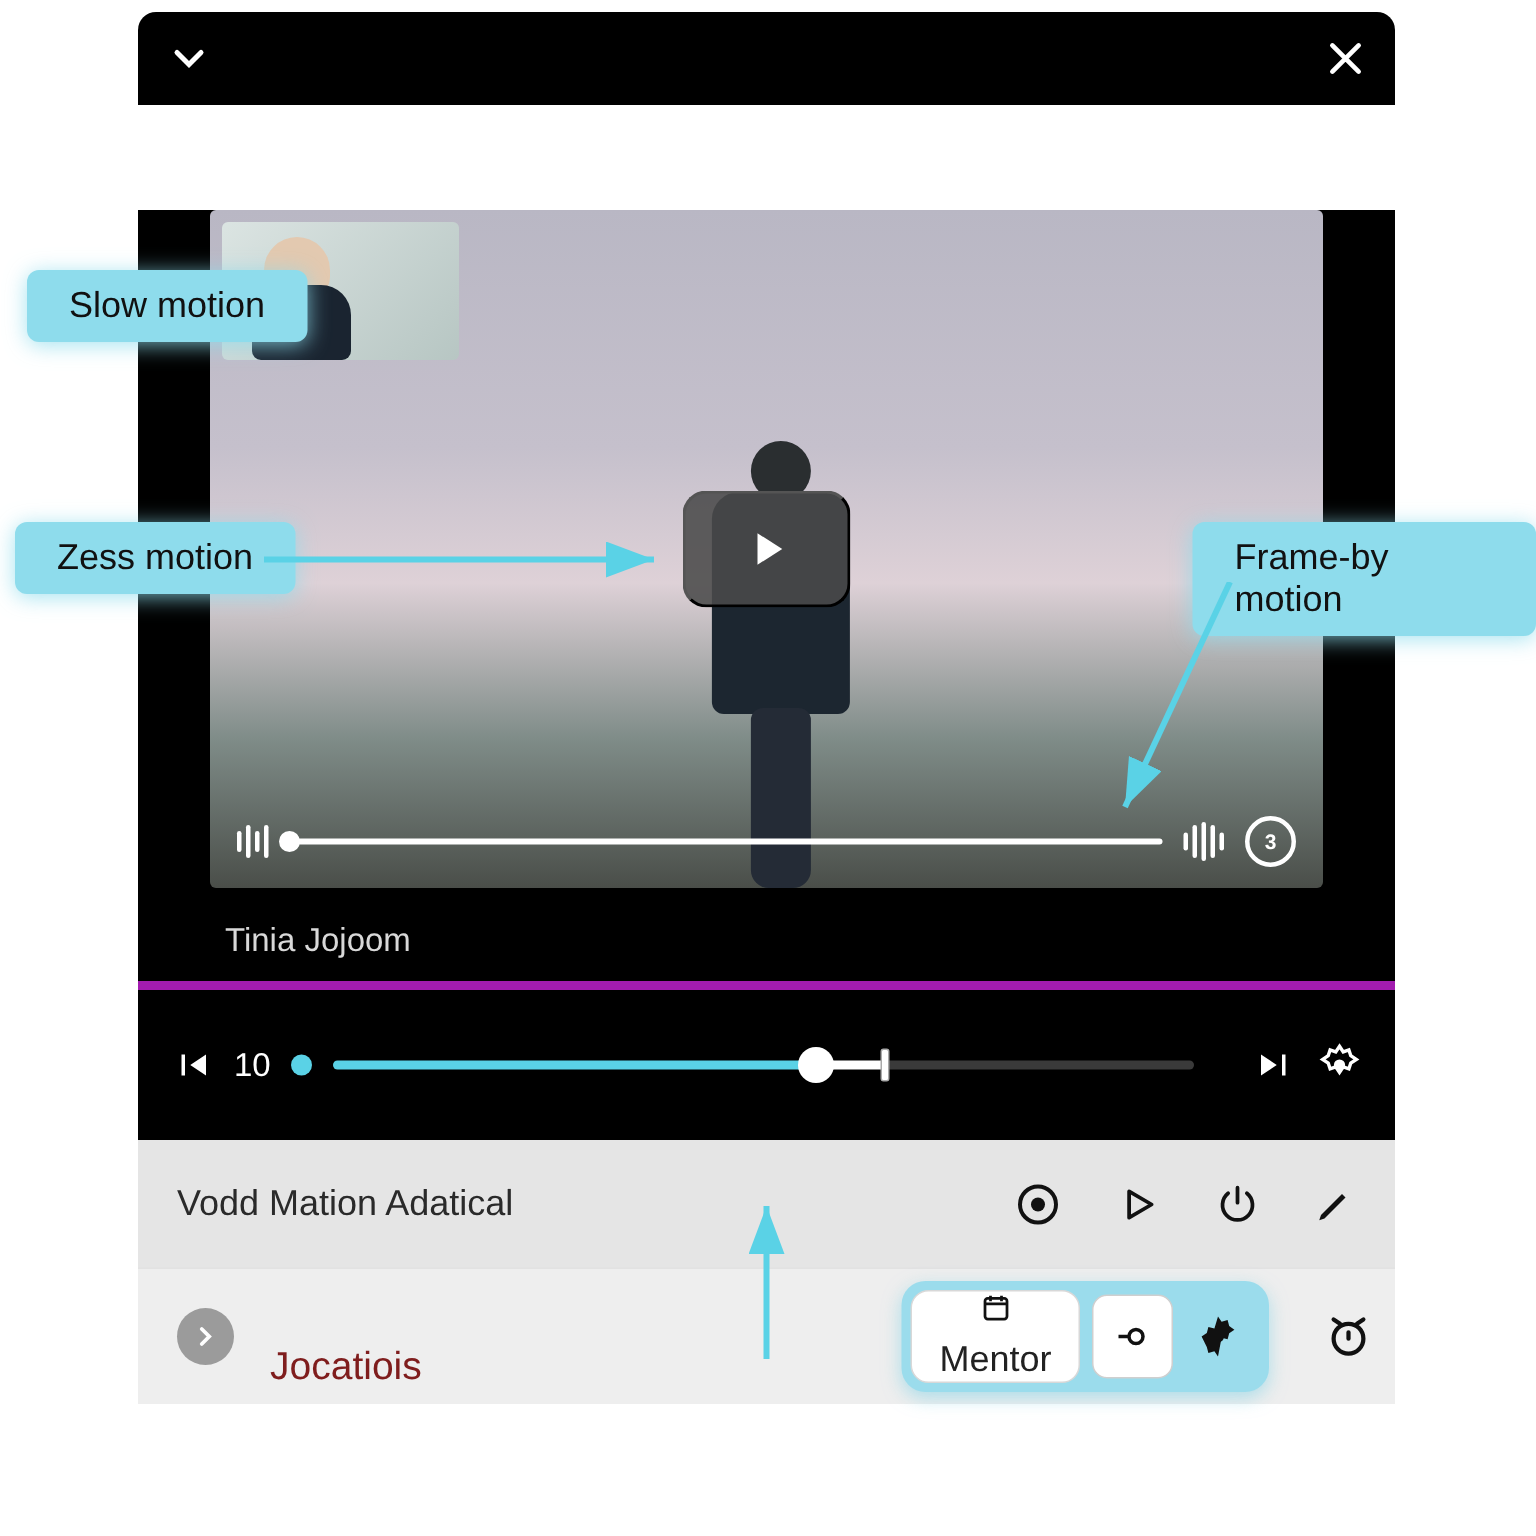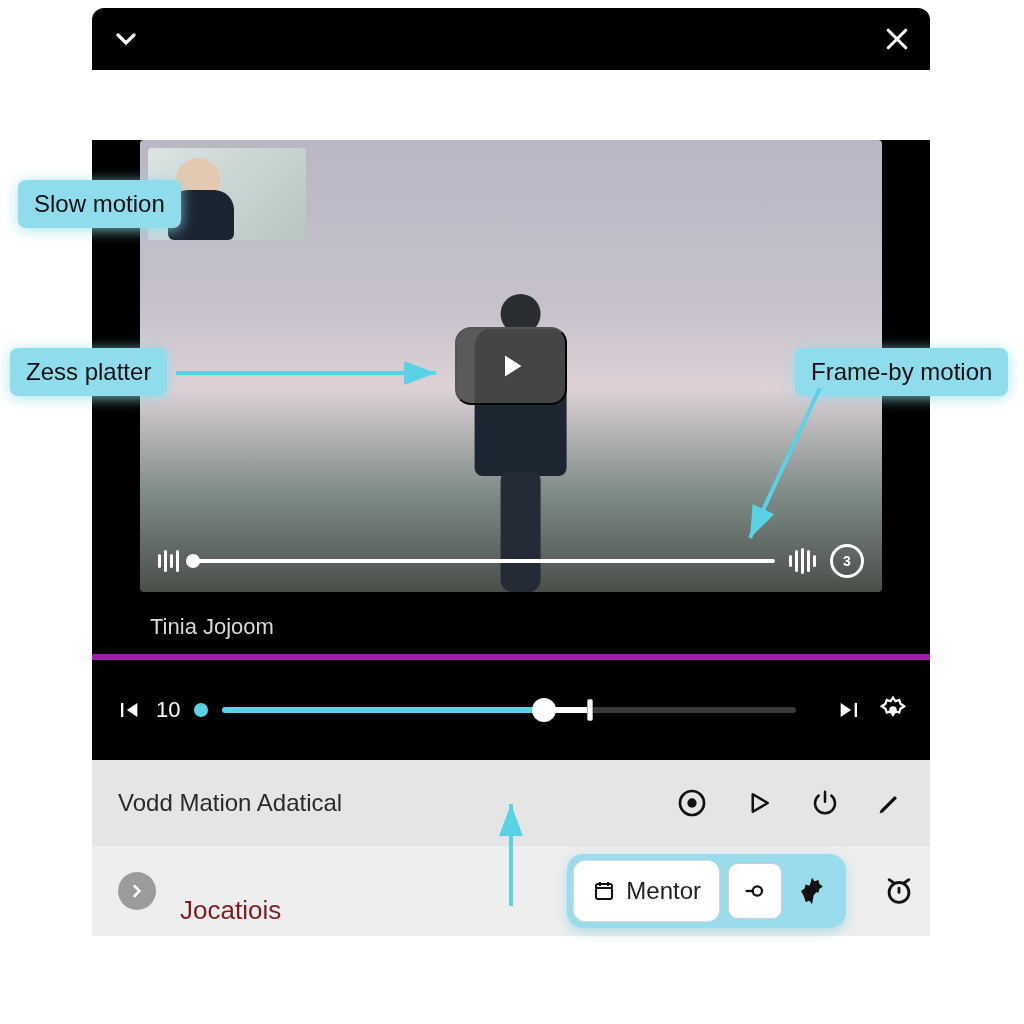--- a/index.html
+++ b/index.html
@@ -32,23 +32,23 @@
 .slider2 .knob { position:absolute; left:56%; top:50%; width:24px; height:24px; border-radius:50%; background:#fff; transform:translate(-50%,-50%); }
 .slider2 .mark { position:absolute; left:64%; top:50%; width:6px; height:22px; background:#fff; border-radius:2px; transform:translate(-50%,-50%); border:1px solid #aaa; }
 .strip1 { background:#e5e5e5; height:86px; display:flex; align-items:center; padding:0 26px; gap:36px; border-bottom:1px solid #e2e2e2; }
 .strip1 .label { font-size:24px; color:#2a2a2a; }
 .spacer { flex:1; }
 .dark-icon { color:#111; }
 .strip2 { background:#eee; height:90px; display:flex; align-items:center; padding:0 14px 0 26px; gap:18px; }
 .chev-circle { width:38px; height:38px; border-radius:50%; background:#9b9b9b; display:flex; align-items:center; justify-content:center; }
 .strip2 .label { font-size:26px; color:#7f1d1d; margin-left:6px;margin-top:38px; }
 .pill-group { display:flex; align-items:center; background:#9bdcec; border-radius:16px; padding:6px 12px 6px 6px; gap:8px; box-shadow:0 4px 12px rgba(130,210,230,.6); }
-.white-btn { background:#fff; border:1px solid #d8d8d8; border-radius:12px; height:62px; display:flex; align-items:center; gap:10px; padding:0 18px; font-size:24px; color:#222; }
+.white-btn { background:#fff; border:1px solid #d8d8d8; border-radius:12px; height:62px; display:flex; align-items:center; gap:10px; padding:0 18px; font-size:24px; color:#222;flex-direction:column; }
 .square-icn { width:54px; height:56px; border:1px solid #cfcfcf; border-radius:10px; background:#fff; display:flex; align-items:center; justify-content:center; }
-.annotation { position:absolute; background:#8edcec; color:#111; font-size:24px; padding:10px 16px; border-radius:8px; box-shadow:0 2px 14px rgba(142,220,236,.8); }
+.annotation { position:absolute; background:#8edcec; color:#111; font-size:24px; padding:10px 28px; border-radius:8px; box-shadow:0 2px 14px rgba(142,220,236,.8); }
 .arrow-line { position:absolute; pointer-events:none; }
 </style>
 </head>
 <body>
 
 <div class="app">
 
   <div class="topbar">
     <button class="icon-btn">
       <svg width="32" height="32" viewBox="0 0 24 24">
@@ -187,21 +187,21 @@
       <svg width="34" height="34" viewBox="0 0 24 24">
           <circle cx="12" cy="13" r="7" stroke="#111" stroke-width="2" fill="none"></circle>
           <path d="M12 10v3M5 4l3 2M19 4l-3 2" stroke="#111" stroke-width="2" stroke-linecap="round"></path>
         </svg>
     </button>
   </div>
 
 </div>
 
 <div class="annotation" style="left:18px; top:180px;">Slow motion</div>
-<div class="annotation" style="left:10px; top:348px;">Zess platter</div>
+<div class="annotation" style="left:10px; top:348px;">Zess motion</div>
 <div class="annotation" style="left:795px; top:348px;">Frame-by motion</div>
 
 <svg class="arrow-line" style="left:176px; top:358px;" width="272" height="30">
   <defs>
       <marker id="ah1" markerWidth="10" markerHeight="10" refX="8" refY="3" orient="auto">
         <path d="M0 0l8 3-8 3z" fill="#5ad2e6"></path>
       </marker>
     </defs>
   <line x1="0" y1="15" x2="260" y2="15" stroke="#5ad2e6" stroke-width="4" marker-end="url(#ah1)"></line>
 </svg>

